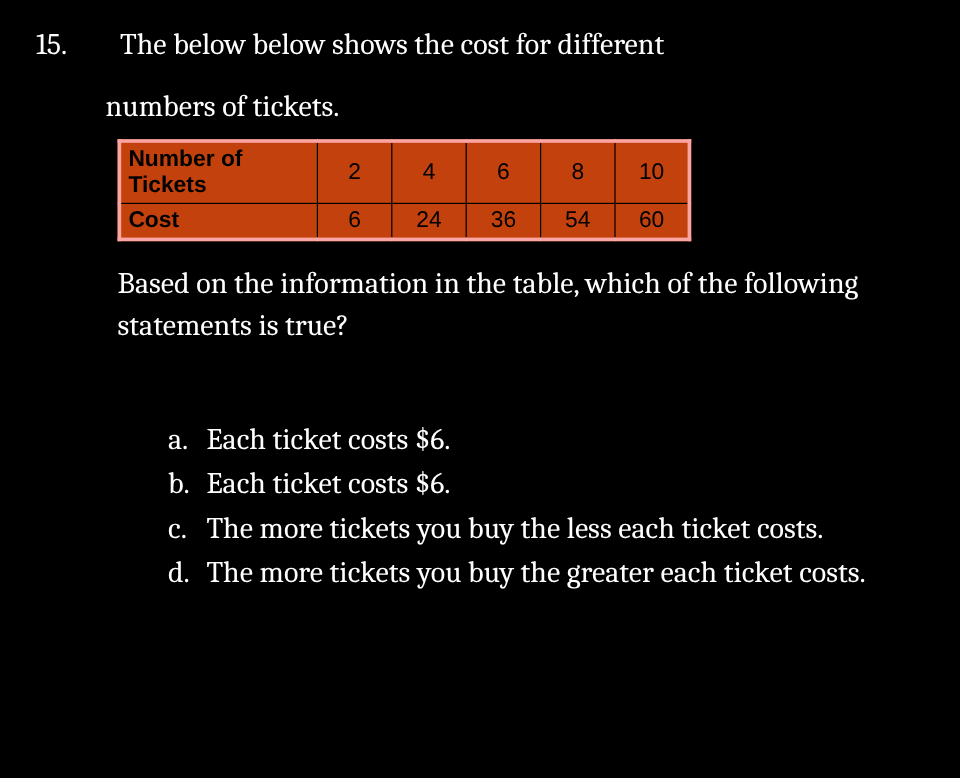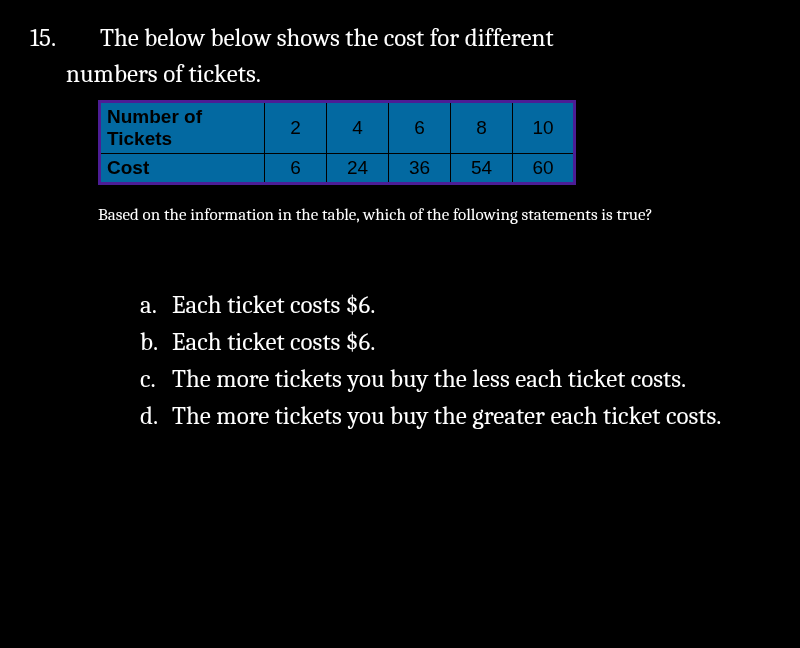--- a/index.html
+++ b/index.html
@@ -15,41 +15,41 @@
       color: #ffffff;
       overflow: hidden;
     }
     .container {
       padding: 20px 30px;
     }
     .question-header {
       display: flex;
       font-size: 25px;
       line-height: 1.4;
-      margin-bottom: 4px;
+      margin-bottom: 20px;
     }
     .question-number {
       width: 70px;
       flex-shrink: 0;
     }
     .question-intro {
       flex: 1;
     }
     .question-intro-line2 {
-      margin-left: 36px;
+      margin-left: 58px;
       font-size: 25px;
       margin-bottom: 12px;
     }
     .table-wrapper {
       margin-left: 68px;
       margin-bottom: 18px;
     }
     .data-table {
-      background: #0369a1;
-      border: 3px solid #4c1d95;
+      background: #c2410c;
+      border: 3px solid #fca5a5;
       border-collapse: collapse;
       color: #000000;
       font-family: Arial, sans-serif;
     }
     .data-table td, .data-table th {
       border: 1.5px solid #000000;
       padding: 3px 8px;
       text-align: center;
       font-size: 19px;
     }
@@ -57,21 +57,21 @@
       text-align: left;
       font-weight: bold;
       padding: 3px 8px 3px 6px;
       width: 165px;
     }
     .data-table .data-cell {
       width: 62px;
     }
     .question-text {
       margin-left: 68px;
-      font-size: 17px;
+      font-size: 25px;
       line-height: 1.4;
       margin-bottom: 60px;
     }
     .options {
       margin-left: 110px;
       font-size: 25px;
       line-height: 1.4;
     }
     .option {
       display: flex;

